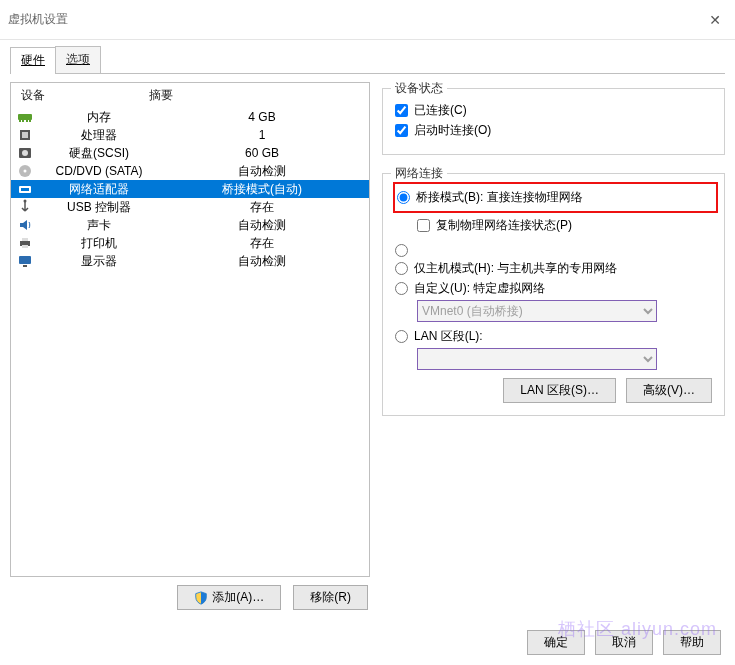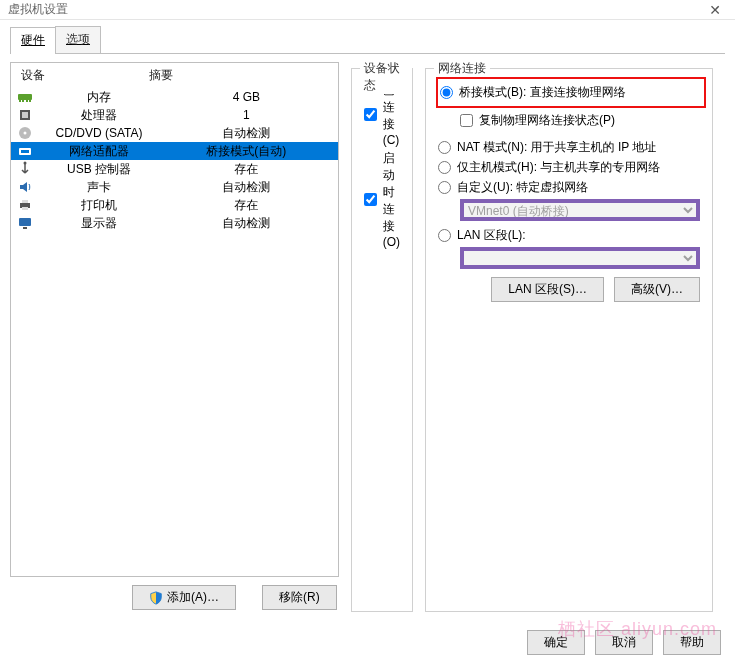--- a/index.html
+++ b/index.html
@@ -1,56 +1,56 @@
 <!DOCTYPE html>
 <html><head>
 <meta charset="utf-8">
 <style>
   * { box-sizing: border-box; font-family: "Microsoft YaHei", "Segoe UI", Tahoma, sans-serif; font-size: 12px; }
   body { margin: 0; background: #fff; width: 735px; height: 665px; overflow: hidden; display:flex; flex-direction:column;}
   
-  .titlebar { height: 20px; background: #fff; border-bottom: 1px solid #e5e5e5; display:flex; align-items:center; padding:0 8px; color:#666; }
+  .titlebar { height: 40px; background: #fff; border-bottom: 1px solid #e5e5e5; display:flex; align-items:center; padding:0 8px; color:#666; }
   .titlebar-spacer { flex:1; }
   .close-x { font-size:14px; color:#555; padding:0 6px; cursor:default;}
   
   .dlg-body { flex:1; display:flex; flex-direction:column; padding: 10px 10px 8px 10px;}
   
   .tabstrip { display:flex; align-items:flex-end; height:24px; position:relative;text-decoration:underline; }
   .tabstrip::after{content:""; position:absolute; left:0; right:0; bottom:0; height:1px; background:#bfbfbf;}
   .tab { padding:4px 10px 5px 10px; border:1px solid #bfbfbf; border-bottom:none; background:#fff; margin-right:-1px; position:relative; z-index:2; cursor:default;}
   .tab.inactive{ background:#f4f4f4; color:#333; z-index:1; border-bottom:1px solid #bfbfbf;margin-top:48px;}
   
   .main-row { flex:1; display:flex; gap:12px; padding-top:8px;}
   
   .left-col { width: 360px; display:flex; flex-direction:column;}
   .device-box { flex:1; border:1px solid #bfbfbf; background:#fff; display:flex; flex-direction:column;}
   .dev-header { display:flex; padding:4px 10px; color:#222;}
   .dev-header .c1{ width:128px;}
   .dev-body { flex:1; overflow:auto;}
   .dev-row { display:flex; align-items:center; padding:1px 6px 1px 6px; height:18px;text-align:center; }
-  .dev-row.selected{ background:#0078d7; color:#000000;}
+  .dev-row.selected{ background:#0078d7; color:#ffffff;}
   .dev-row .ico{ width:16px; height:16px; display:flex; align-items:center; justify-content:center; margin-right:4px;}
   .dev-row .c1 { width:124px; overflow:hidden; white-space:nowrap;}
   .dev-row .c2 { flex:1; overflow:hidden; white-space:nowrap;}
-  .left-buttons { display:flex; justify-content:flex-end; gap:26px; padding:8px 2px 2px 2px;}
+  .left-buttons { display:flex; justify-content:flex-end; gap:12px; padding:8px 2px 2px 2px;}
   .btn { border:1px solid #adadad; background:#e9e9e9; padding:3px 16px; cursor:default; display:inline-flex; align-items:center; gap:4px;}
   .shield {width:14px;height:14px;}
   
-  .right-col { flex:1; display:flex; flex-direction:row; gap:12px;}
+  .right-col { flex:1; display:flex; flex-direction:column; gap:12px;}
   .groupbox { border:1px solid #d0d0d0; padding:10px 12px 12px 12px; position:relative; margin-top:6px;}
   .groupbox > .legend { position:absolute; top:-9px; left:8px; background:#fff; padding:0 4px; color:#333;}
   .chk-row, .rad-row { display:flex; align-items:center; gap:6px; margin:3px 0;}
   .indent { margin-left:22px;}
   .highlight-box { border:2px solid #e11; padding:2px 6px 2px 2px; margin:-2px -6px 4px -2px;}
-  select.combo { width: 240px; height:22px; border:4px solid #4c1d95; background:#eee; color:#777;}
+  select.combo { width: 240px; height:22px; border:1px solid #4c1d95; background:#eee; color:#777;}
   .net-buttons { display:flex; justify-content:flex-end; gap:10px; margin-top:8px;}
   .right-spacer{flex:1;}
   
   .footer { display:flex; justify-content:flex-end; gap:10px; padding:10px 14px; border-top:0;}
-  .watermark { position:absolute; right:18px; bottom:24px; color:#ec4899; opacity:.35; font-size:18px; letter-spacing:1px; pointer-events:none;}
+  .watermark { position:absolute; right:18px; bottom:24px; color:#8b5cf6; opacity:.35; font-size:18px; letter-spacing:1px; pointer-events:none;}
   input[type=checkbox],input[type=radio]{margin:0;}
   label{cursor:default;}
   svg{display:block;}
 </style>
 </head>
 <body>
 
 <div class="titlebar">
   <span>虚拟机设置</span>
   <span class="titlebar-spacer"></span>
@@ -88,20 +88,30 @@
             </div>
             <div class="dev-row">
               <span class="ico">
                 <svg width="16" height="16" viewBox="0 0 16 16">
                   <rect x="3" y="3" width="10" height="10" fill="#555"></rect>
                   <rect x="5" y="5" width="6" height="6" fill="#ccc"></rect>
                 </svg>
               </span>
               <span class="c1">处理器</span>
               <span class="c2">1</span>
+            </div>
+            <div class="dev-row">
+              <span class="ico">
+                <svg width="16" height="16" viewBox="0 0 16 16">
+                  <rect x="2" y="3" width="12" height="10" rx="1" fill="#555"></rect>
+                  <circle cx="8" cy="8" r="3" fill="#ddd"></circle>
+                </svg>
+              </span>
+              <span class="c1">硬盘(SCSI)</span>
+              <span class="c2">60 GB</span>
             </div>
             <div class="dev-row">
               <span class="ico">
                 <svg width="16" height="16" viewBox="0 0 16 16">
                   <circle cx="8" cy="8" r="6" fill="#bbb"></circle>
                   <circle cx="8" cy="8" r="1.5" fill="#fff"></circle>
                 </svg>
               </span>
               <span class="c1">CD/DVD (SATA)</span>
               <span class="c2">自动检测</span>
@@ -197,21 +207,20 @@
             <label>桥接模式(B): 直接连接物理网络</label>
           </div>
         </div>
         <div class="chk-row indent">
           <input type="checkbox" style="">
           <label>复制物理网络连接状态(P)</label>
         </div>
 
         <div class="rad-row" style="margin-top:10px;">
           <input type="radio" name="net" style="">
-          <label>NAT 模式(N): 用于共享主机的 IP 地址</label>
         </div>
         <div class="rad-row">
           <input type="radio" name="net" style="">
           <label>仅主机模式(H): 与主机共享的专用网络</label>
         </div>
         <div class="rad-row">
           <input type="radio" name="net" style="">
           <label>自定义(U): 特定虚拟网络</label>
         </div>
         <div class="indent" style="margin-top:2px;">

